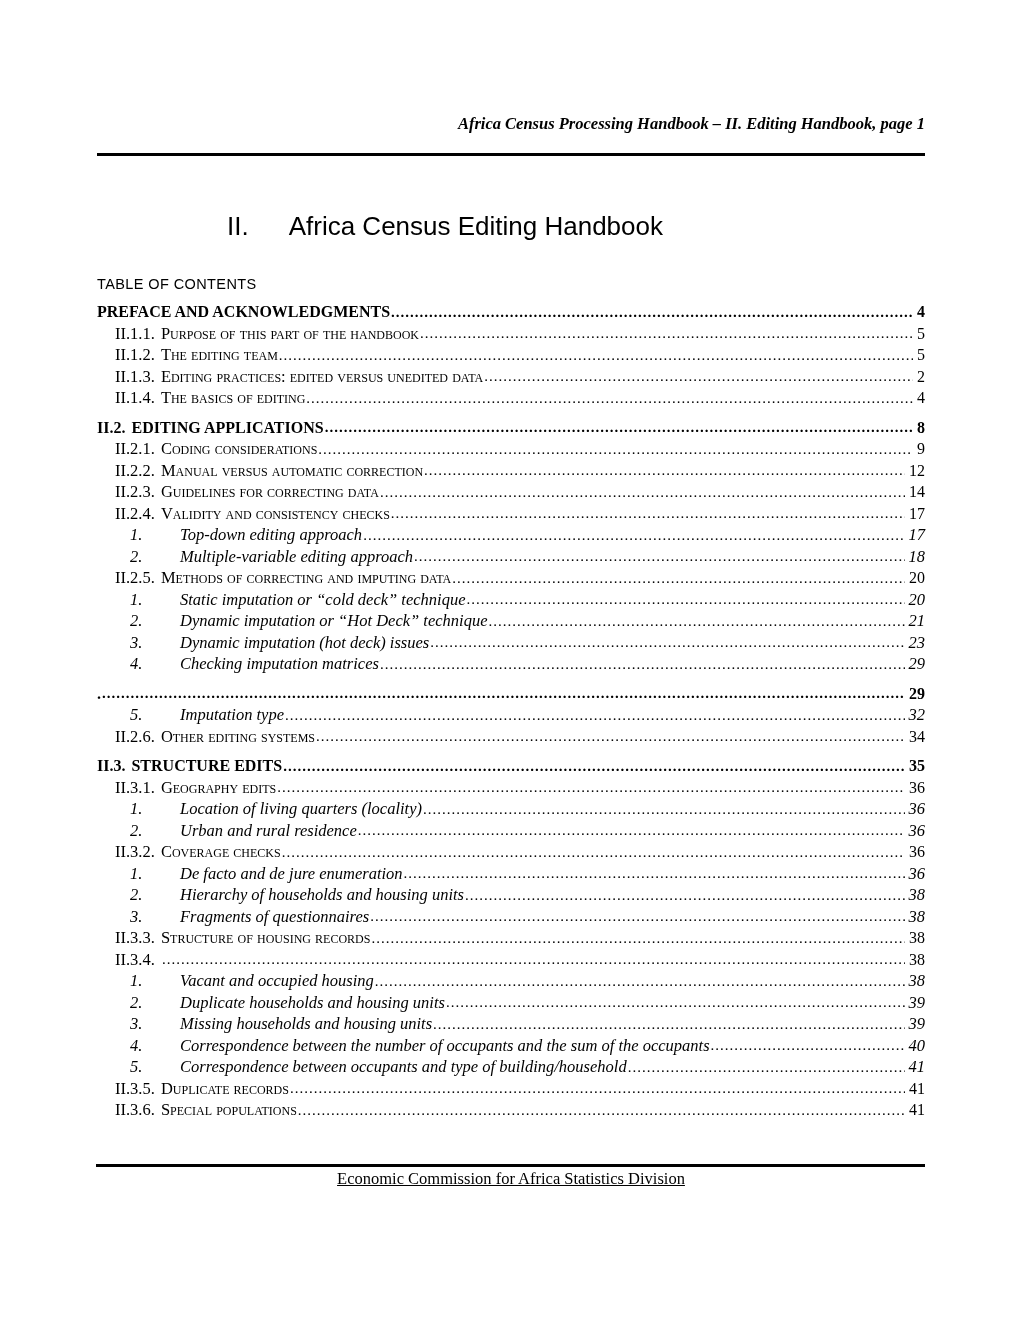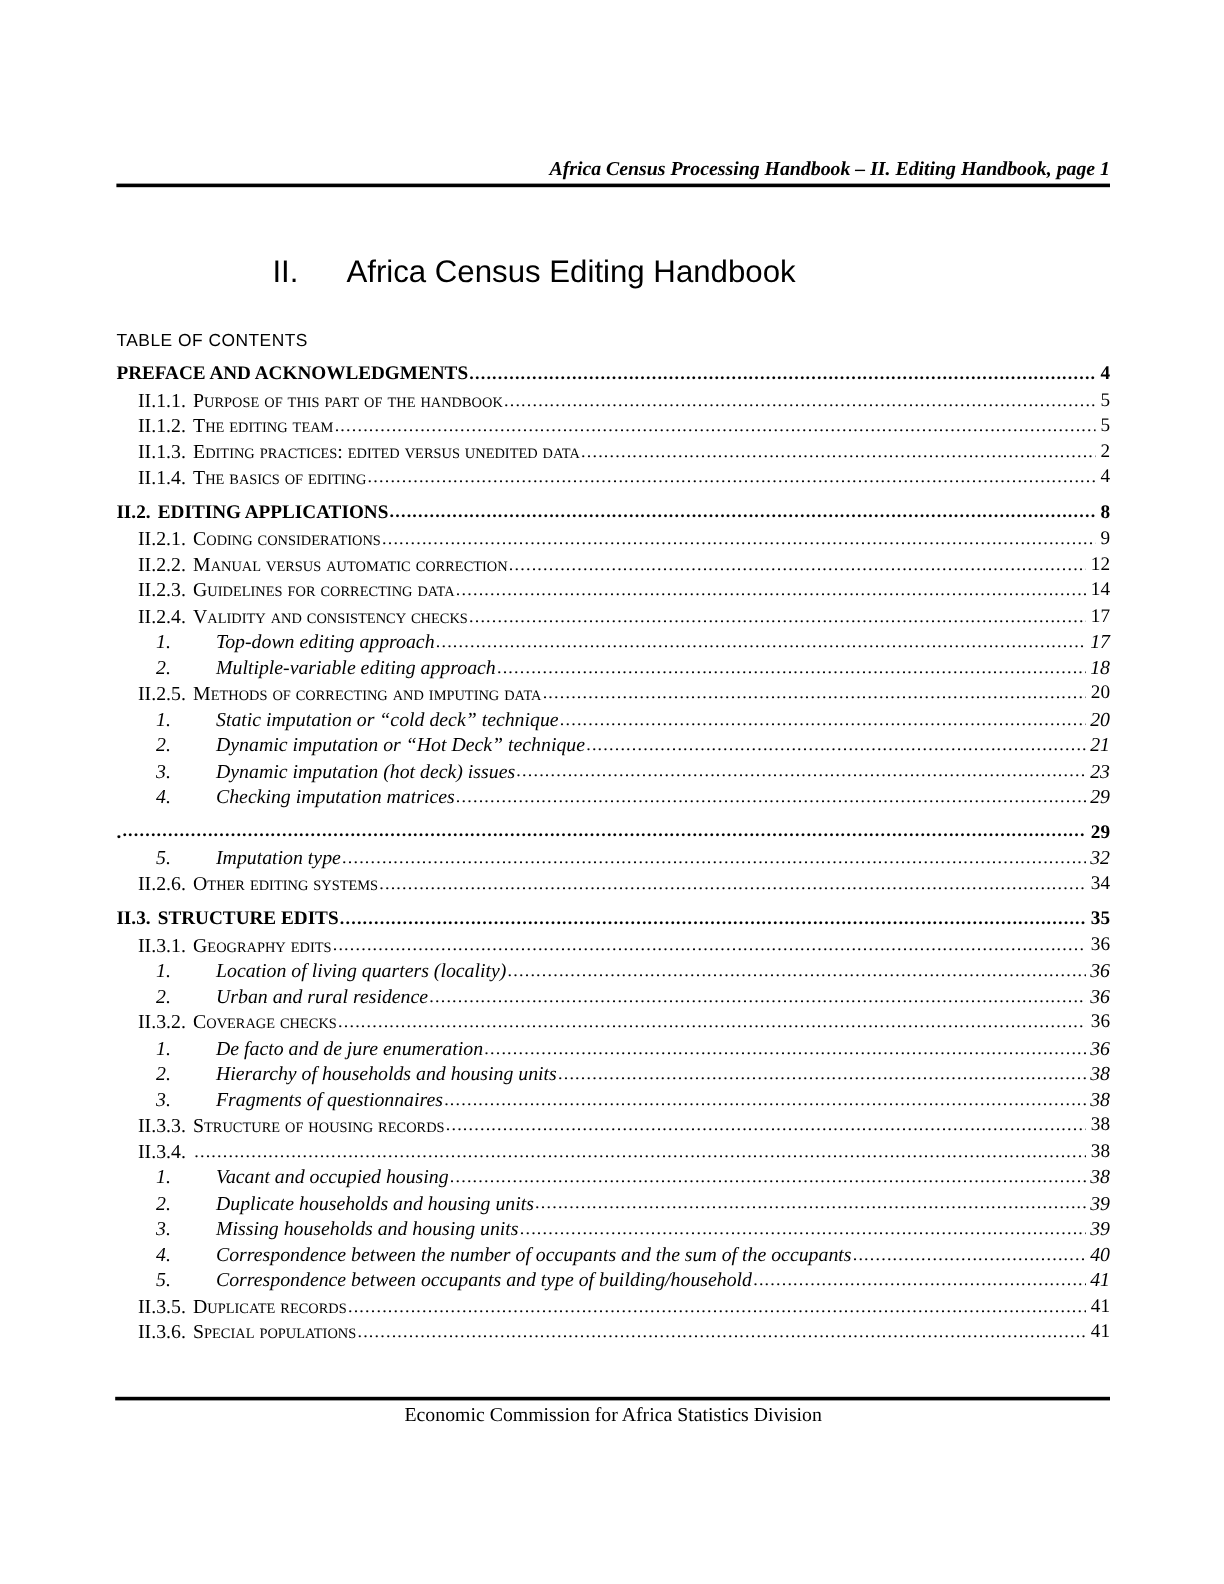--- a/index.html
+++ b/index.html
@@ -8,21 +8,21 @@
     width: 1020px;
     height: 1320px;
     background: #ffffff;
     color: #000;
     font-family: "Liberation Serif", serif;
     overflow: hidden;
   }
   
   .running-header {
     position: absolute;
-    top: 130px; left: 97px; width: 828px;
+    top: 113px; left: 97px; width: 828px;
     text-align: right;
     font-family: "Liberation Serif", serif;
     font-style: italic;
     font-weight: bold;
     font-size: 16.5px;
     line-height: 21px;
     white-space: nowrap;
   }
   .header-rule {
     position: absolute;
@@ -93,20 +93,21 @@
     height: 3px;
     background: #000;
   }
   .page-footer-text {
     position: absolute;
     top: 1168px; left: 97px; width: 828px;
     text-align: center;
     font-family: "Liberation Serif", serif;
     font-size: 16.5px;
     line-height: 21px;
+    text-decoration: underline;
   }
 </style>
 </head>
 <body>
 
 <div class="page">
 
   <div class="running-header">Africa Census Processing Handbook – II. Editing Handbook, page 1</div>
   <div class="header-rule"></div>
 

